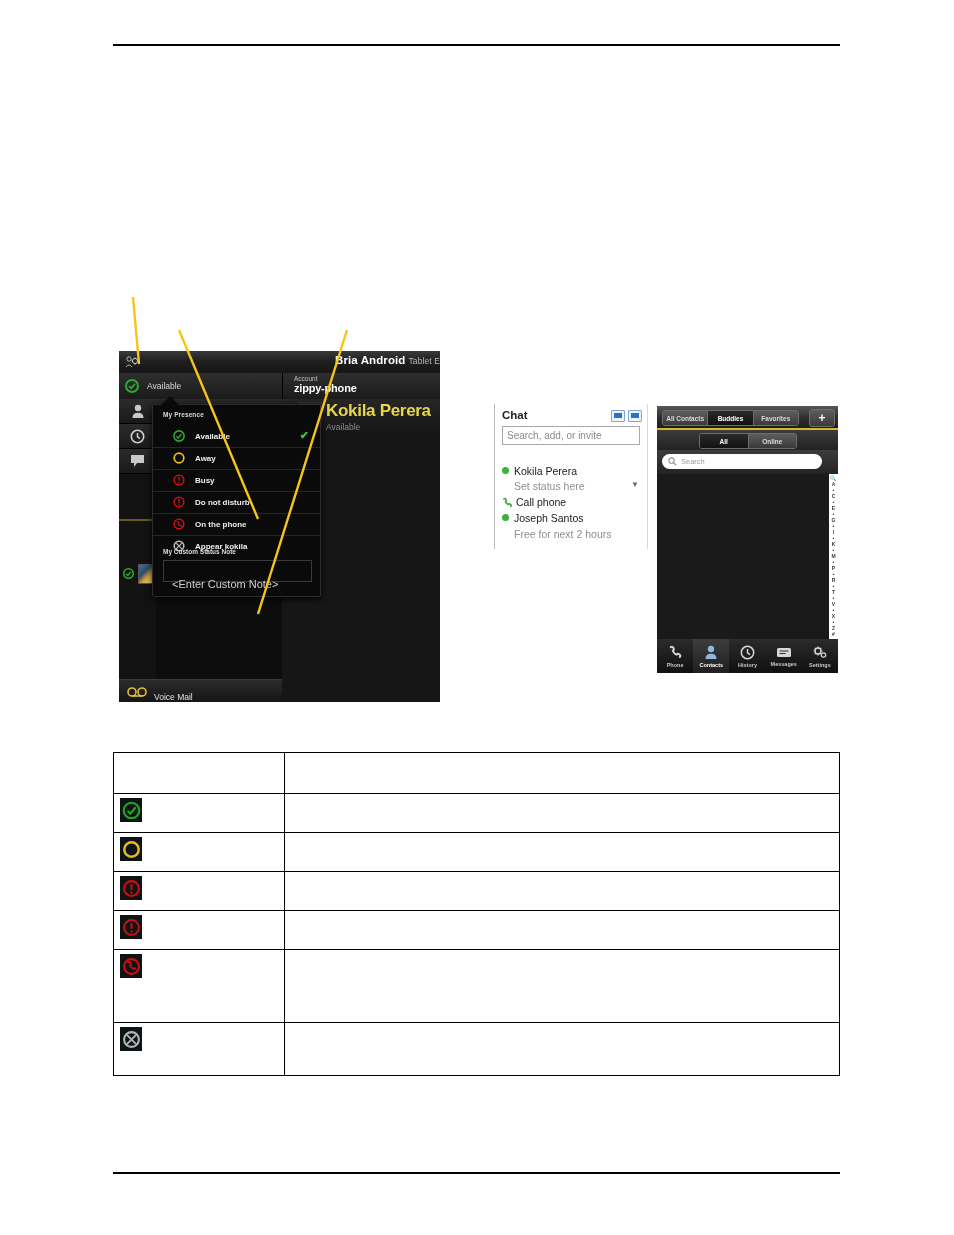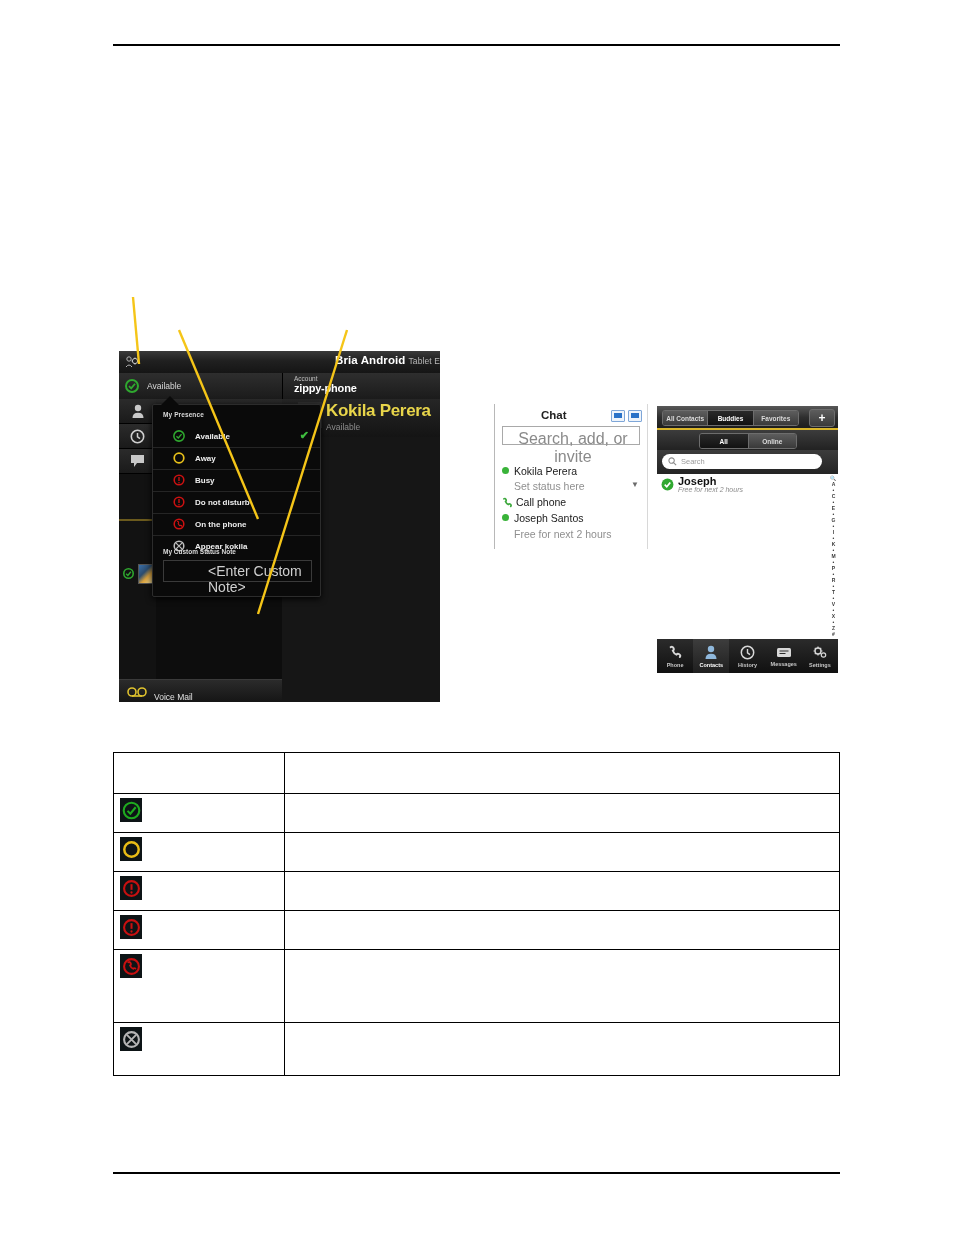--- a/index.html
+++ b/index.html
@@ -213,21 +213,21 @@
   }
   #menu-note-heading {
     position: absolute; left: 10px; top: 143px;
     font-size: 6.5px; font-weight: bold; color: #d9d9d9;
   }
   #menu-note-field {
     position: absolute; left: 10px; top: 155px; width: 147px; height: 20px;
     border: 1px solid #3a3a3a; background: #0a0a0a;
   }
   #menu-note-placeholder {
-    position: absolute; left: 8px; top: 2px; font-size: 14px; color: #cfcfcf; margin-left: 36px;
+    position: absolute; left: 8px; top: 17px; font-size: 11px; color: #cfcfcf;
   }
 
   
   .ic { display:block; }
 
   
   #callouts {
     position: absolute; left: 0; top: 0; width: 954px; height: 1235px;
     pointer-events: none;
   }
@@ -235,38 +235,38 @@
   
   #chat-panel {
     position: absolute; left: 494px; top: 404px; width: 152px; height: 145px;
     background: #ffffff;
     border-left: 1px solid #b8b8b8;
     border-right: 1px solid #d8d8d8;
     font-family: "Liberation Sans", sans-serif;
   }
   #chat-title {
     position: absolute; left: 7px; top: 5px;
-    font-size: 11.5px; font-weight: bold; color: #222222; margin-left: 39px;
+    font-size: 11.5px; font-weight: bold; color: #222222;
   }
   .chat-winbtn {
     position: absolute; top: 6px; width: 12px; height: 10px;
     border: 1px solid #7ea6d8; background: #eef4fb; border-radius: 1px;
   }
   .chat-winbtn .glyph {
     position: absolute; left: 2px; top: 2px; width: 8px; height: 5px;
     background: #2a72c8;
   }
   #chat-winbtn-1 { left: 116px; }
   #chat-winbtn-2 { left: 133px; }
   #chat-search {
     position: absolute; left: 7px; top: 22px; width: 136px; height: 17px;
     border: 1px solid #a9a9a9; background: #ffffff;
   }
   #chat-search-placeholder {
-    position: absolute; left: 4px; top: 3px; font-size: 16px; color: #8a8a8a; text-align: center;
+    position: absolute; left: 4px; top: 3px; font-size: 10px; color: #8a8a8a; text-align: center;
   }
   .chat-entry { position: absolute; left: 7px; }
   .chat-entry .name { font-size: 10.5px; color: #1a1a1a; }
   .chat-entry .sub  { font-size: 10.5px; color: #8f8f8f; }
   .green-dot {
     display:inline-block; width:7px; height:7px; border-radius:50%;
     background:#39b339; margin-right:5px; vertical-align: 1px;
   }
   #chat-caret {
     position: absolute; left: 136px; top: 76px;
@@ -630,39 +630,20 @@
       <span id="phone-search-icon">
         <svg class="ic" width="9" height="9" viewBox="0 0 10 10">
           <circle cx="4" cy="4" r="3" fill="none" stroke="#8c8c8c" stroke-width="1.2"></circle>
           <path d="M6.2 6.2 L9 9" stroke="#8c8c8c" stroke-width="1.2"></path>
         </svg>
       </span>
       <span id="phone-search-placeholder">Search</span>
     </div>
   </div>
 
-  <div id="phone-list">
-    <div id="row-joseph" class="list-row" style="top:0px">
-      <span class="avatar-dot">
-        <svg class="ic" width="13" height="13" viewBox="0 0 14 14">
-          <circle cx="7" cy="7" r="6.4" fill="#2fa82f"></circle>
-          <path d="M4 7.2 L6.2 9.4 L10 4.8" fill="none" stroke="#ffffff" stroke-width="1.8"></path>
-        </svg>
-      </span>
-      <span class="nm">Joseph</span>
-      <span class="st">Free for next 2 hours</span>
-    </div>
-    <div class="list-row" style="top:21px"></div>
-    <div class="list-row" style="top:42px"></div>
-    <div class="list-row" style="top:63px"></div>
-    <div class="list-row" style="top:84px"></div>
-    <div class="list-row" style="top:105px"></div>
-    <div class="list-row" style="top:126px"></div>
-    <div class="list-row" style="top:147px"></div>
-  </div>
 
   <div id="alpha-index">
     <span class="ai">🔍</span>
   <span class="ai">A</span>
       <span class="ai">•</span>
       <span class="ai">C</span>
       <span class="ai">•</span>
       <span class="ai">E</span>
       <span class="ai">•</span>
       <span class="ai">G</span>

